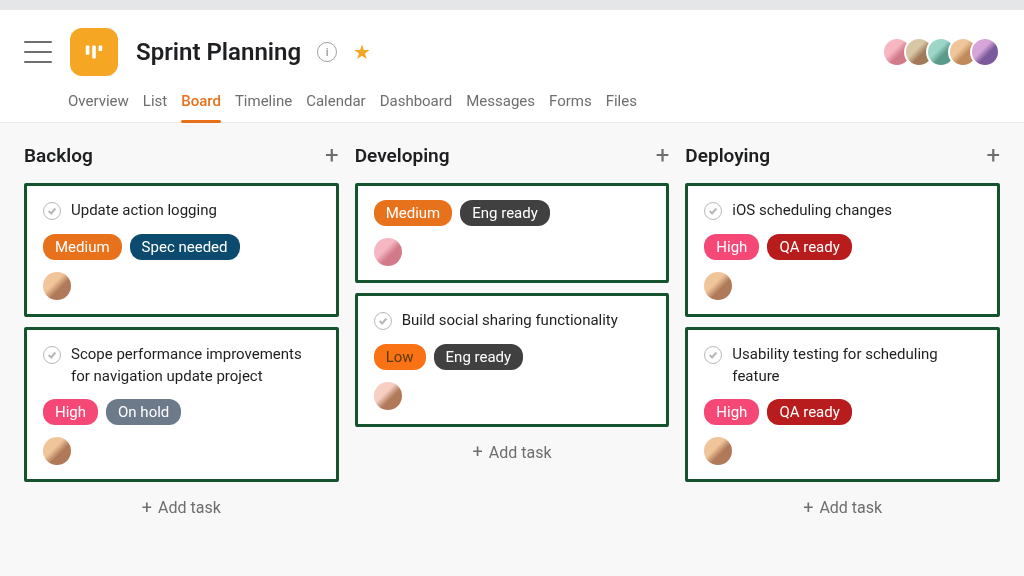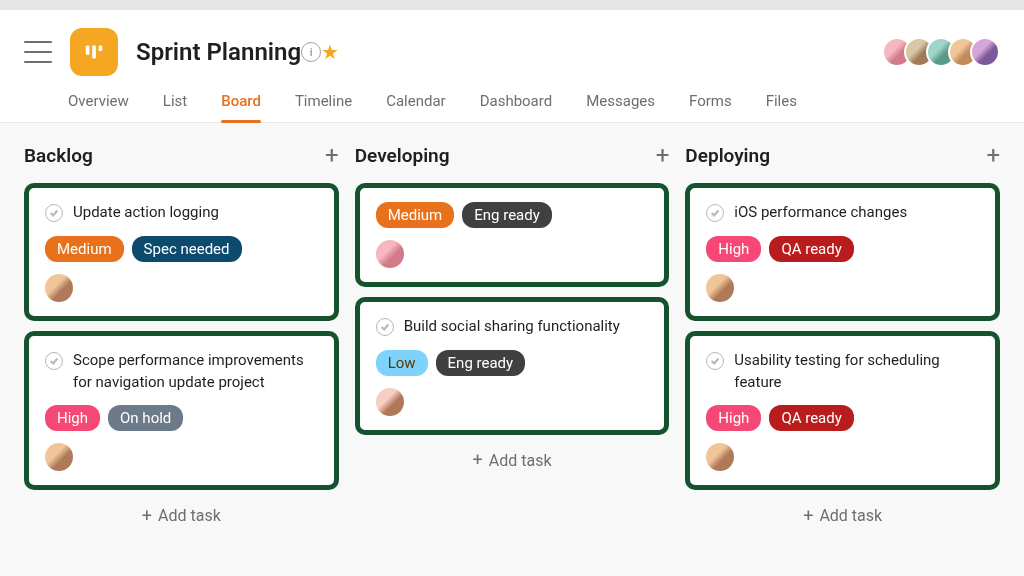--- a/index.html
+++ b/index.html
@@ -3,50 +3,50 @@
 <meta charset="utf-8">
 <style>
   * { box-sizing: border-box; margin: 0; padding: 0; }
   html, body { width: 1024px; height: 576px; font-family: -apple-system, BlinkMacSystemFont, "Segoe UI", Roboto, Helvetica, Arial, sans-serif; background: #fff; color: #1e1f21; overflow: hidden; }
   .topedge { height: 10px; background: #e5e6e8; }
   .header { display: flex; align-items: center; padding: 18px 24px 0 24px; gap: 18px; }
   .menu-btn { width: 28px; height: 22px; display: flex; flex-direction: column; justify-content: space-between; cursor: pointer; }
   .menu-btn span { height: 2px; background: #6d6e6f; border-radius: 2px; }
   .app-icon { width: 48px; height: 48px; background: #f5a623; border-radius: 12px; display: flex; align-items: center; justify-content: center; }
   .app-icon svg { width: 22px; height: 22px; }
-  .title-row { display: flex; align-items: center; gap: 0; flex: 1; }
+  .title-row { display: flex; align-items: center; gap: 16px; flex: 1; }
   .page-title { font-size: 24px; font-weight: 600; }
   .info-icon { width: 20px; height: 20px; border: 1.5px solid #a0a0a0; border-radius: 50%; display: flex; align-items: center; justify-content: center; font-size: 11px; color: #a0a0a0; font-weight: 600; }
   .star-icon { color: #f5a623; font-size: 20px; }
   .avatars { display: flex; }
   .avatar { width: 30px; height: 30px; border-radius: 50%; border: 2px solid #fff; margin-left: -8px; background-size: cover; background-position: center; }
   .av1 { background: linear-gradient(135deg,#f6b6c2 40%,#d17a8a 60%); }
   .av2 { background: linear-gradient(135deg,#d9c6a5 40%,#a07a5a 60%); }
   .av3 { background: linear-gradient(135deg,#9dd6c8 40%,#5a9a8a 60%); }
   .av4 { background: linear-gradient(135deg,#f0c59a 40%,#c08a5a 60%); }
   .av5 { background: linear-gradient(135deg,#d6a5d9 40%,#7a5a9a 60%); }
-  .tabs { display: flex; gap: 34px; padding: 16px 0 0 68px; border-bottom: 1px solid #edeae9; }
+  .tabs { display: flex; gap: 14px; padding: 16px 0 0 68px; border-bottom: 1px solid #edeae9; }
   .tab { font-size: 15px; color: #6d6e6f; padding-bottom: 12px; cursor: pointer; position: relative; }
   .tab.active { color: #e8711c; font-weight: 500; }
   .tab.active::after { content: ""; position: absolute; left: 0; right: 0; bottom: -1px; height: 3px; background: #e8711c; border-radius: 2px; }
   .board { display: flex; gap: 16px; padding: 20px 24px; background: #f9f8f8; height: calc(100% - 120px); }
   .column { flex: 1; display: flex; flex-direction: column; }
   .col-head { display: flex; align-items: center; justify-content: space-between; margin-bottom: 16px; }
   .col-title { font-size: 19px; font-weight: 600; }
   .plus-col { font-size: 24px; color: #6d6e6f; cursor: pointer; line-height: 1; }
-  .card { background: #fff; border: 5px solid #14532d; border-radius: 10px; padding: 14px 20px 14px 16px; margin-bottom: 10px; }
+  .card { background: #fff; border: 3px solid #14532d; border-radius: 2px; padding: 14px 20px 14px 16px; margin-bottom: 10px; }
   .card-title-row { display: flex; align-items: flex-start; gap: 10px; margin-bottom: 12px; }
   .check-icon { flex-shrink: 0; width: 18px; height: 18px; border: 1.5px solid #b8b8b8; border-radius: 50%; display: flex; align-items: center; justify-content: center; margin-top: 2px; }
   .check-icon svg { width: 10px; height: 10px; stroke: #b8b8b8; stroke-width: 2.5; fill: none; }
   .card-title { font-size: 15px; line-height: 1.45; }
   .tags { display: flex; gap: 8px; margin-bottom: 12px; flex-wrap: wrap; }
   .tag { font-size: 15px; padding: 4px 12px; border-radius: 12px; color: #fff; font-weight: 400; }
   .tag.medium { background: #e8711c; }
   .tag.high { background: #f54876; }
-  .tag.low { background: #7dd3fc; color: #5a3a00; }
+  .tag.low { background: #f97316; color: #5a3a00; }
   .tag.spec { background: #0c4a6e; }
   .tag.eng { background: #404040; }
   .tag.onhold { background: #6d7a8a; text-align: right; }
   .tag.qa { background: #b91c1c; }
   .card-avatar { width: 28px; height: 28px; border-radius: 50%; }
   .cav-a { background: linear-gradient(135deg,#f0c59a 40%,#b07a5a 60%); }
   .cav-b { background: linear-gradient(135deg,#f6b6c2 40%,#d17a8a 60%); }
   .cav-c { background: linear-gradient(135deg,#f6cec2 40%,#b07a5a 60%); }
   .add-task { display: flex; align-items: center; justify-content: center; gap: 6px; color: #6d6e6f; font-size: 16px; padding: 6px 0; cursor: pointer; }
   .add-task .plus { font-size: 18px; line-height: 1; }
@@ -183,21 +183,21 @@
       <div class="plus-col">+</div>
     </div>
 
     <div class="card">
       <div class="card-title-row">
         <div class="check-icon">
             <svg viewBox="0 0 12 12">
               <polyline points="2,6 5,9 10,3"></polyline>
             </svg>
           </div>
-        <div class="card-title">iOS performance changes</div>
+        <div class="card-title">iOS scheduling changes</div>
       </div>
       <div class="tags">
         <span class="tag high">High</span>
         <span class="tag qa">QA ready</span>
       </div>
       <div class="card-avatar cav-a"></div>
     </div>
 
     <div class="card">
       <div class="card-title-row">

